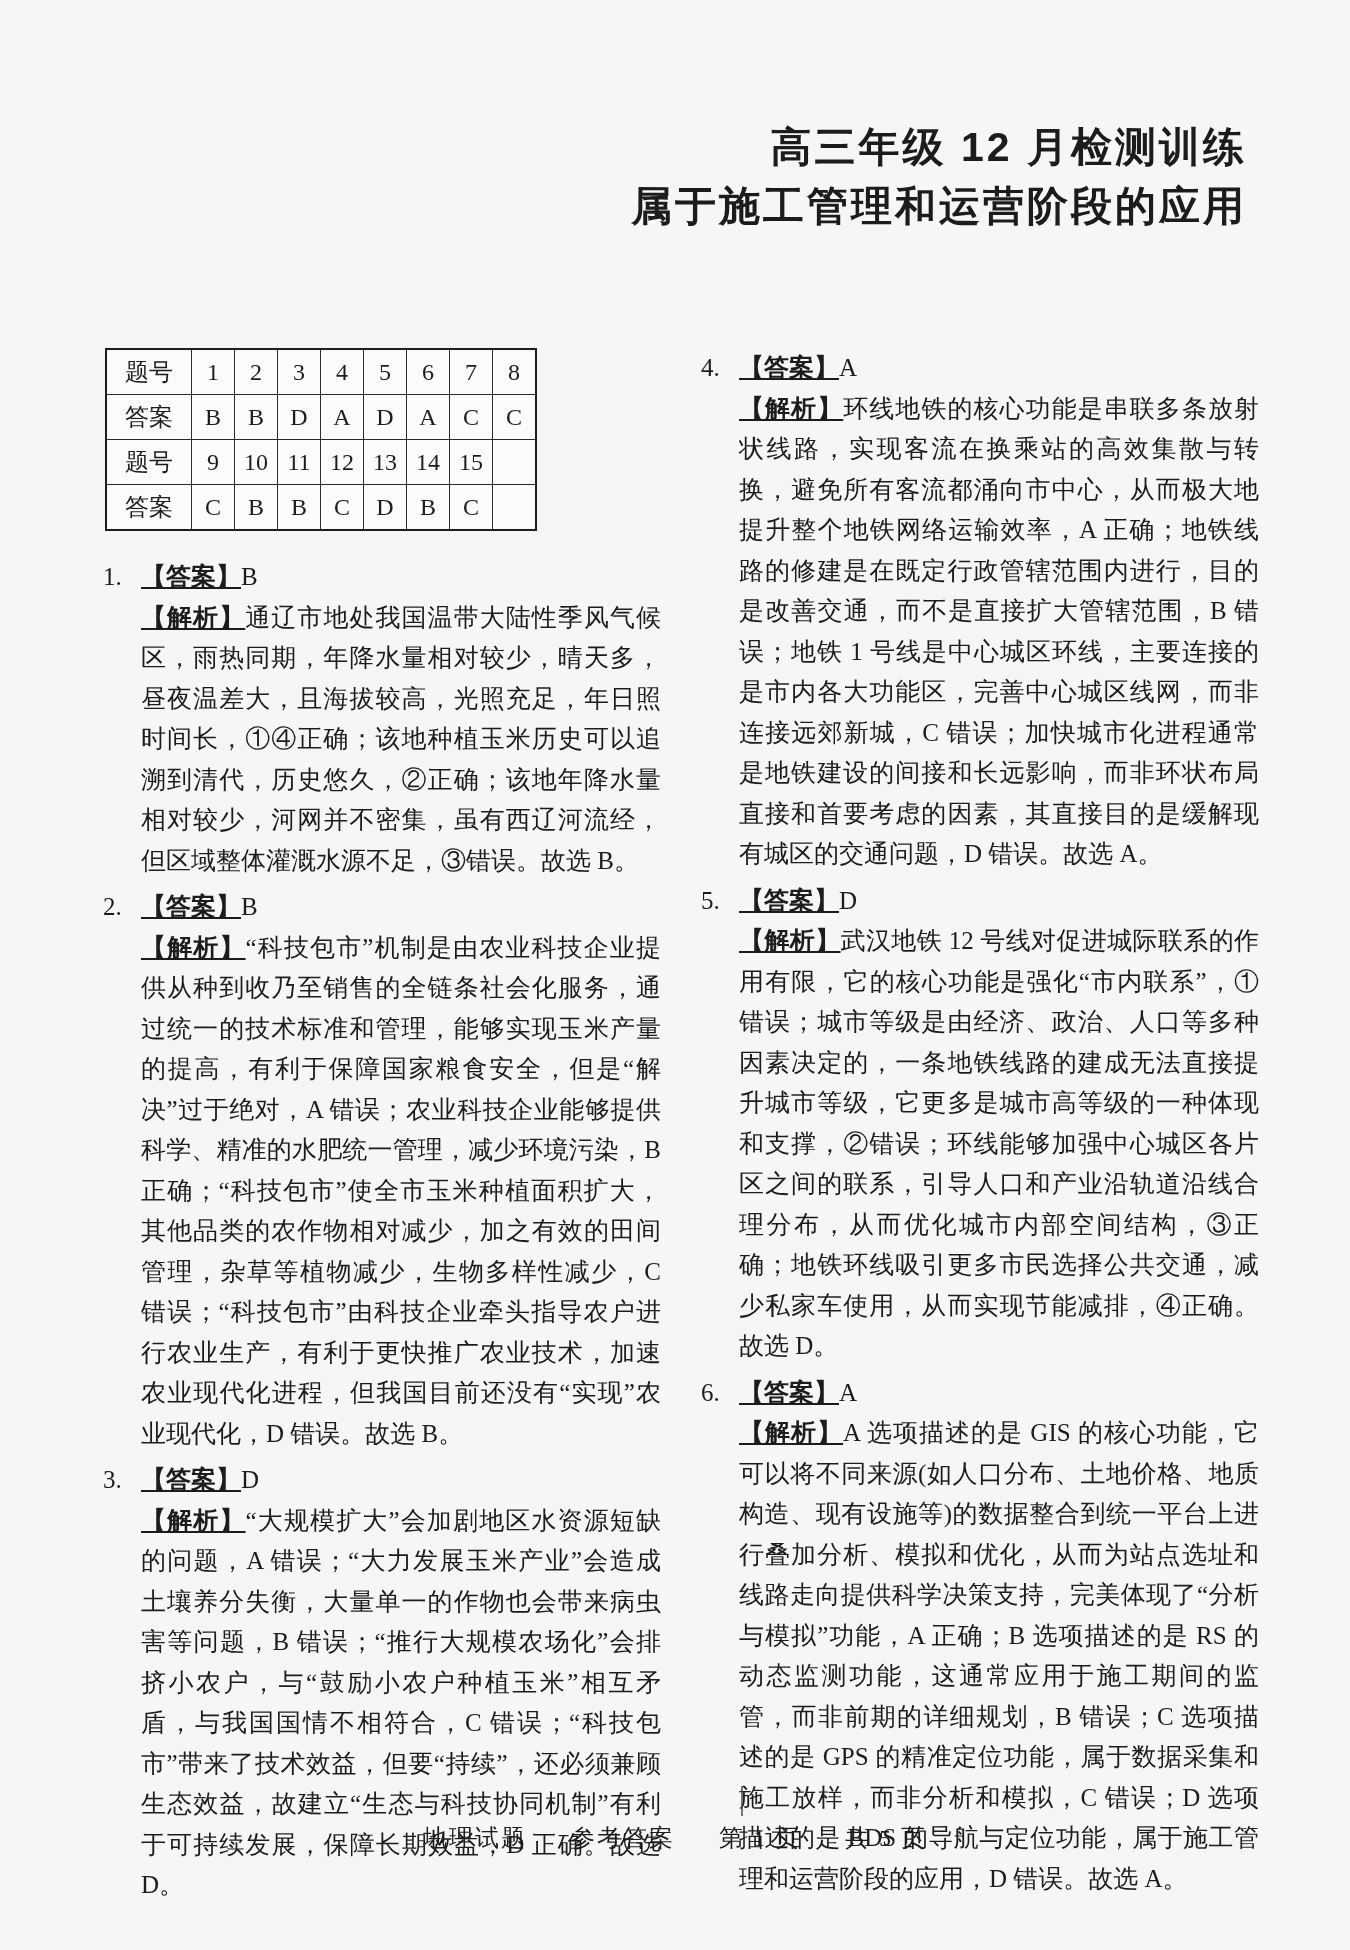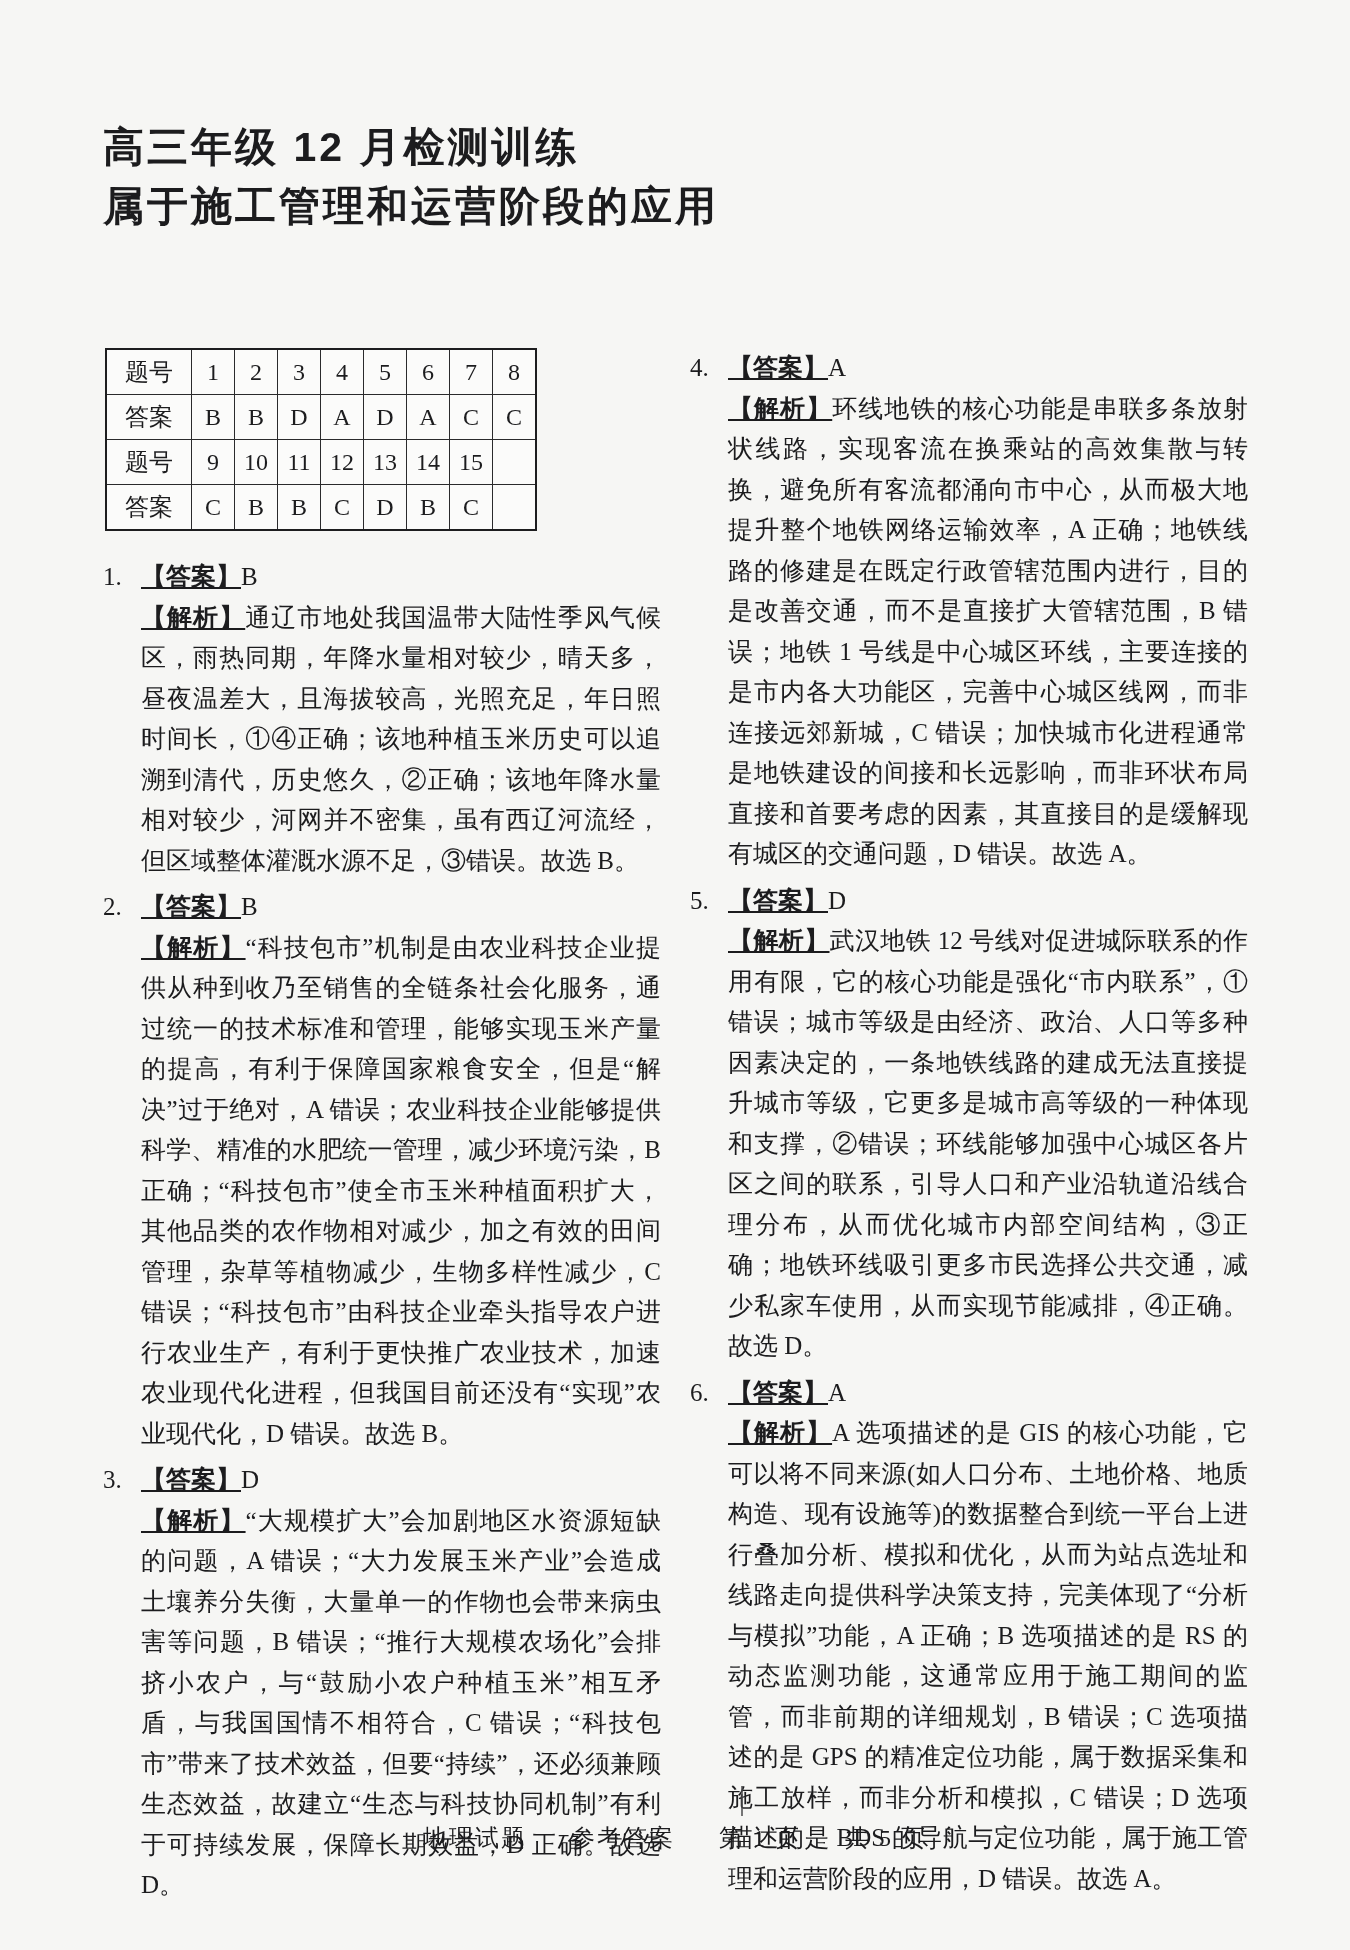--- a/index.html
+++ b/index.html
@@ -11,33 +11,33 @@
     -webkit-font-smoothing:antialiased;
   }
   .page{
     position:relative;
     width:1350px;height:1950px;
     box-sizing:border-box;
     padding:118px 103px 0 103px;
     overflow:hidden;
   }
   .title-block{
-    text-align:left;
+    text-align:right;
     font-family:"Liberation Sans","DejaVu Sans",sans-serif;
     font-weight:bold;
     letter-spacing:3px;
   }
   .title-line{
     font-size:41px;
     line-height:59px;
     margin:0;
   }
   .columns{
     display:flex;
-    gap:29px;
+    gap:40px;
     margin-top:112px;
   }
   .col{
     flex:0 0 558px;
     width:558px;
   }
   table.answer-key{
     border-collapse:collapse;
     margin:0 0 26px 2px;
     background:#fbfbfa;

